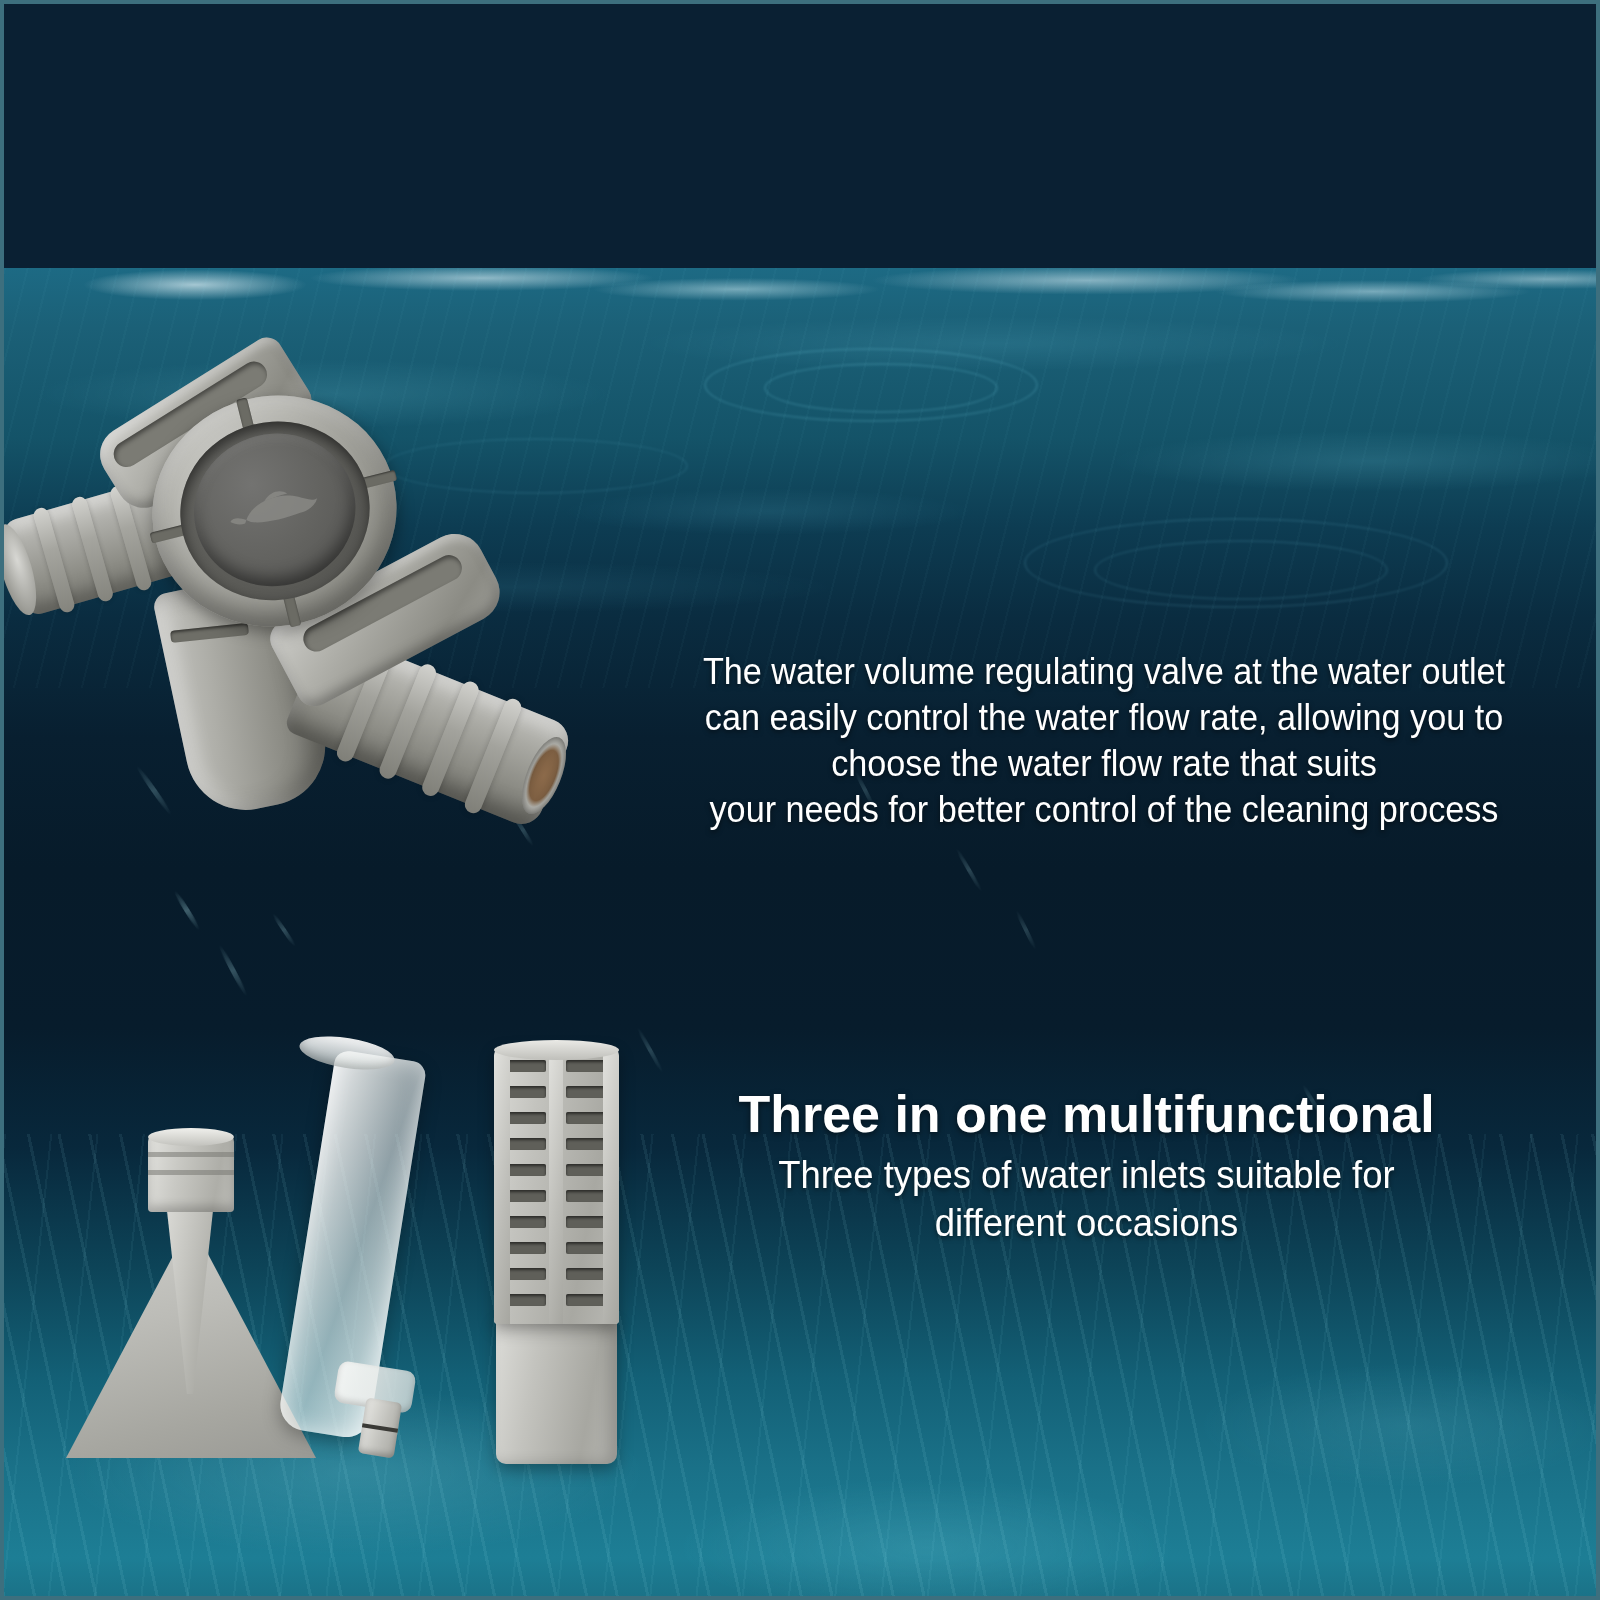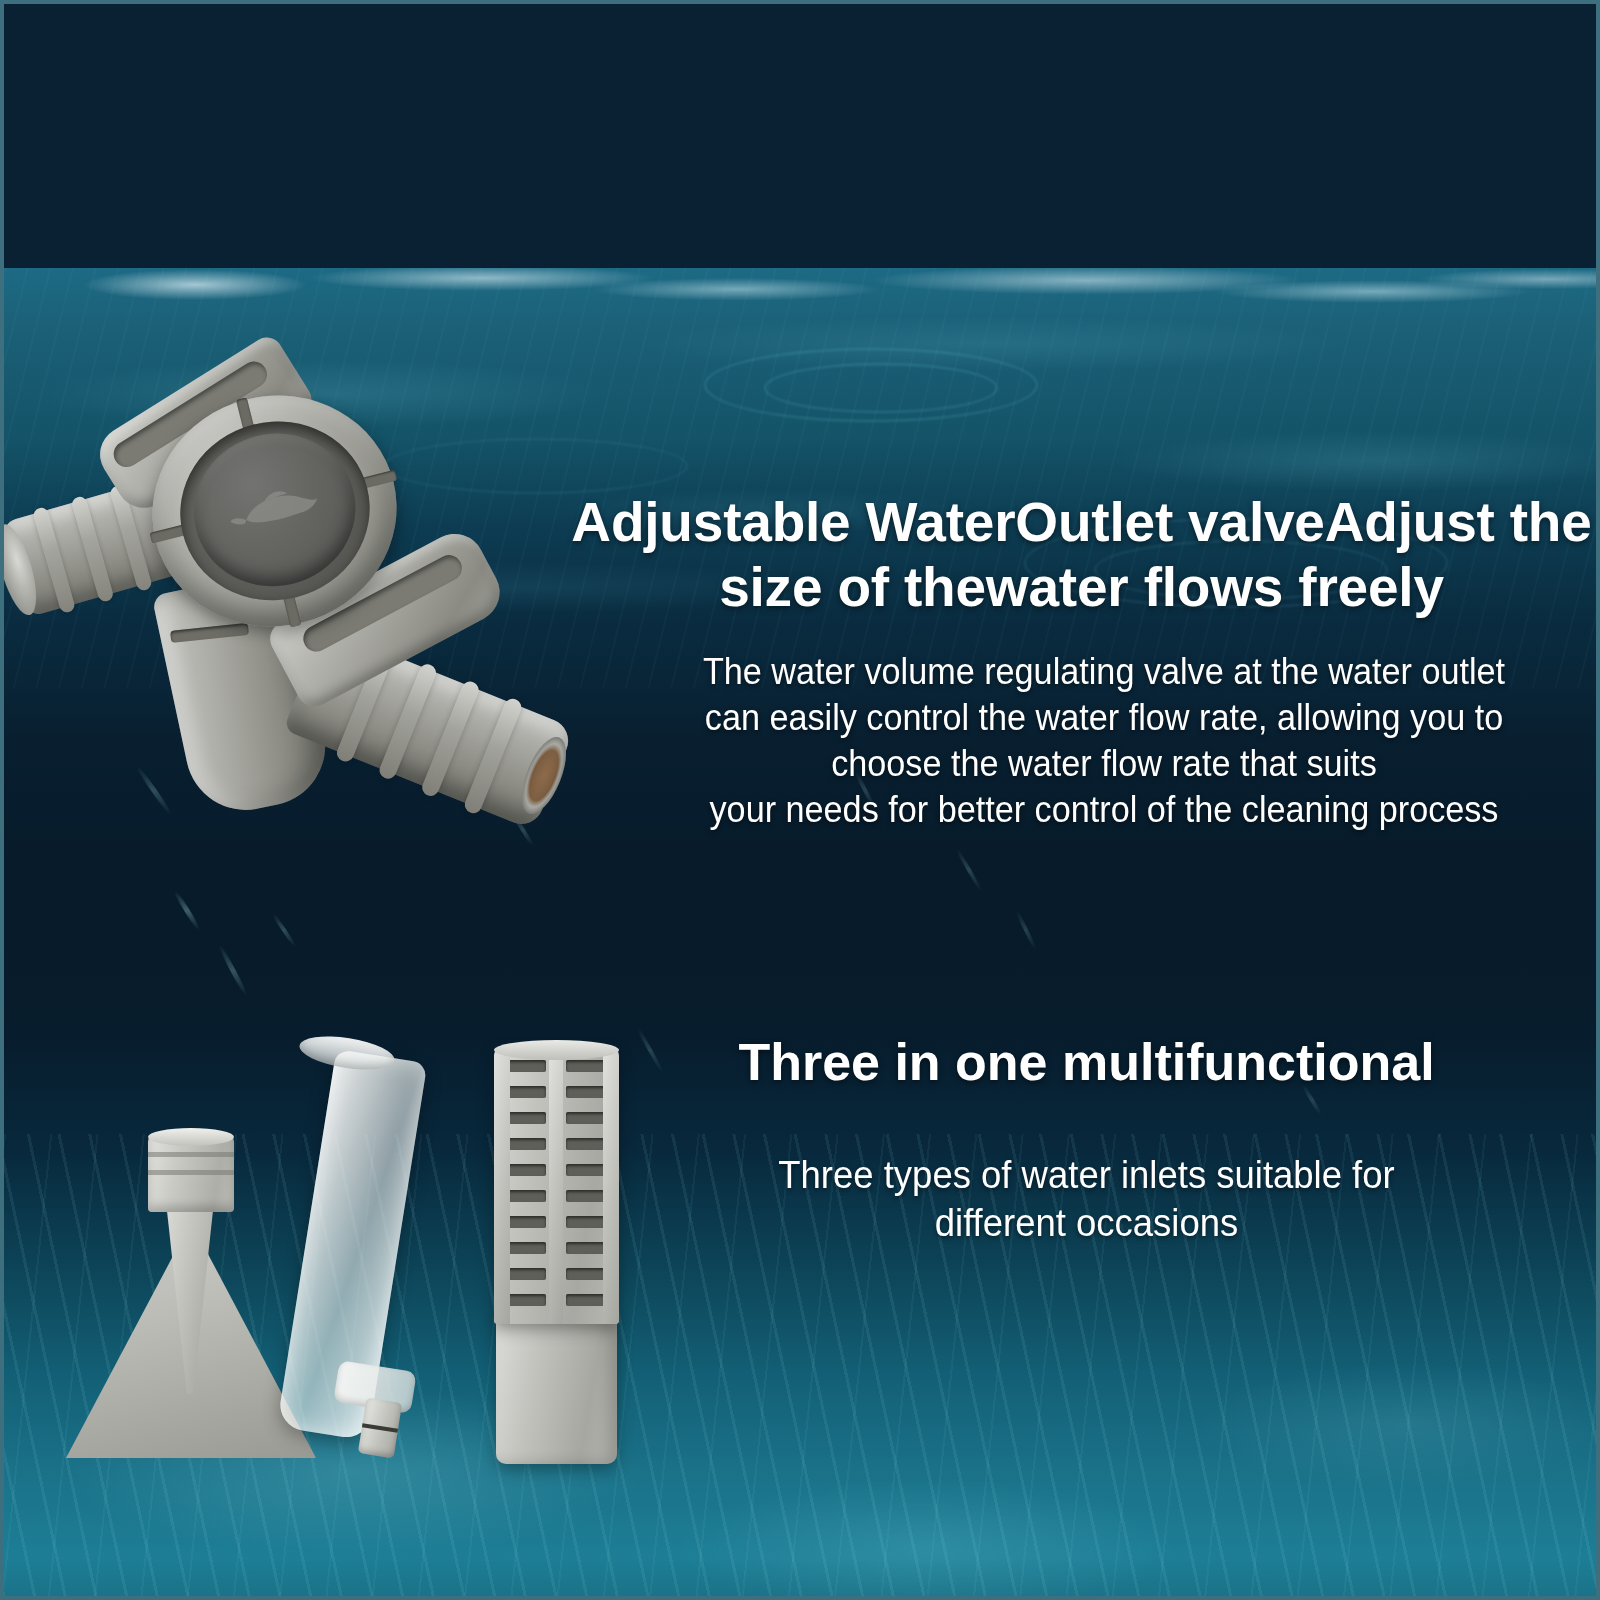--- a/index.html
+++ b/index.html
@@ -152,21 +152,21 @@
     white-space:pre-line;
   }
   .body-1{
     left:600px;top:645px;width:1000px;
     font-size:36px;line-height:1.28;font-weight:500;
     transform:scaleX(.95);transform-origin:center top;
     text-shadow:0 2px 5px rgba(0,0,0,.55);
     white-space:pre-line;
   }
   .head-2{
-    left:700px;top:1028px;width:765px;
+    left:700px;top:1080px;width:765px;
     font-size:52px;font-weight:bold;line-height:1.16;
     text-shadow:0 2px 6px rgba(0,0,0,.55);
   }
   .body-2{
     left:700px;top:1148px;width:765px;
     font-size:38px;line-height:1.26;font-weight:500;
     transform:scaleX(.96);transform-origin:center top;
     text-shadow:0 2px 5px rgba(0,0,0,.55);
     white-space:pre-line;
   }
@@ -500,22 +500,20 @@
         <div class="cage-slot" style="left:12px;top:248px;width:40px;"></div>
         <div class="cage-slot" style="left:72px;top:248px;width:40px;"></div>
         <div class="cage-rail" style="left:0;"></div>
         <div class="cage-rail" style="left:55px;width:14px;"></div>
         <div class="cage-rail" style="right:0;"></div>
       </div>
       <div class="cage-top"></div>
     </div>
   </div>
 
-  <div class="block head-1">Adjustable WaterOutlet valveAdjust the
-size of thewater flows freely</div>
 
   <div class="block body-1">The water volume regulating valve at the water outlet
 can easily control the water flow rate, allowing you to
 choose the water flow rate that suits
 your needs for better control of the cleaning process</div>
 
   <div class="block head-2">Three in one multifunctional</div>
 
   <div class="block body-2">Three types of water inlets suitable for
 different occasions</div>

